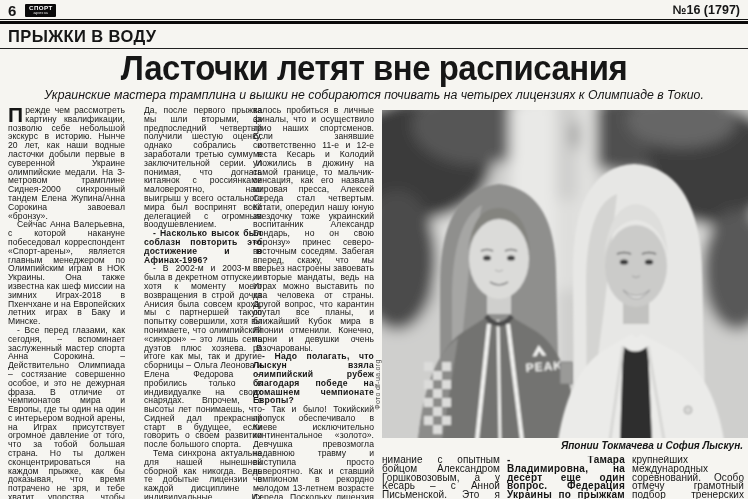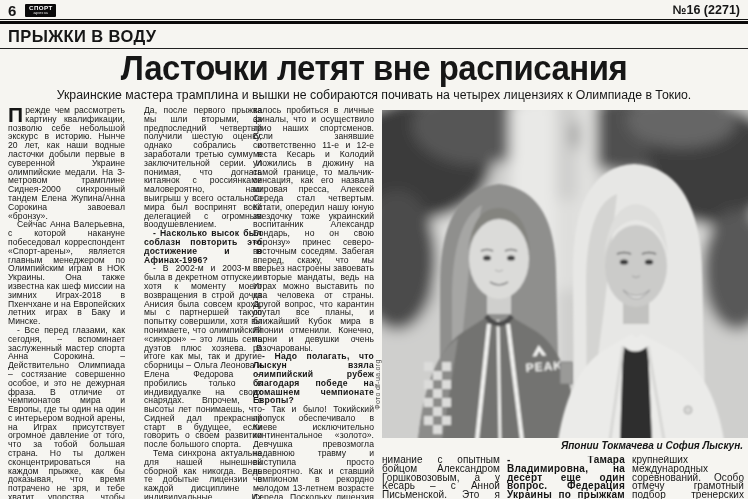--- a/index.html
+++ b/index.html
@@ -22,21 +22,21 @@
   .spacer{flex:1;}
   .issue{font-size:12.5px;font-weight:bold;}
   .rule-thin-top{position:absolute;top:19px;left:0;right:0;border-top:1px solid #111;}
   .rule-thick{position:absolute;top:21px;left:0;right:0;height:3px;background:#0a0a0a;}
   
   .section-title{position:absolute;top:27px;left:8px;font-size:16.5px;font-weight:bold;letter-spacing:.4px;text-align:center;}
   .section-rule{position:absolute;top:48px;left:0;right:0;border-top:1px solid #222;}
   .headline{position:absolute;top:49px;left:0;width:748px;text-align:center;
     font-size:35px;font-weight:bold;letter-spacing:-.5px;transform:scaleX(.94);line-height:37px;}
   .subtitle{position:absolute;top:88px;left:20px;right:20px;text-align:center;
-    font-size:12.3px;}
+    font-size:12.3px;font-style:italic;}
   
   .col{position:absolute;top:106px;height:393px;overflow:hidden;
     font-size:8.6px;line-height:8.8px;text-align:justify;letter-spacing:.05px;}
   .col p{margin:0;text-indent:9px;}
   .col p.first{text-indent:0;}
   .col p.q{font-weight:bold;letter-spacing:.25px;}
   .c1{left:8px;width:117px;}
   .c2{left:144px;width:118px;}
   .c3{left:253px;width:121px;}
   .dropcap{float:left;font-size:21px;line-height:16px;font-weight:bold;padding:1px 2px 0 0;}
@@ -57,21 +57,21 @@
 </head>
 <body>
 
 <div class="header">
   <span class="page-num">6</span>
   <span class="logo">
     <span class="l1">СПОРТ</span>
     <span class="l2">арена</span>
   </span>
   <span class="spacer"></span>
-  <span class="issue">№16 (2271)</span>
+  <span class="issue">№16 (1797)</span>
 </div>
 <div class="rule-thin-top"></div>
 <div class="rule-thick"></div>
 
 <div class="section-title">ПРЫЖКИ В ВОДУ</div>
 <div class="section-rule"></div>
 <h1 class="headline" style="margin:0;">Ласточки летят вне расписания</h1>
 <div class="subtitle">Украинские мастера трамплина и вышки не собираются почивать на четырех лицензиях к Олимпиаде в Токио.</div>
 
 <div class="col c1">

